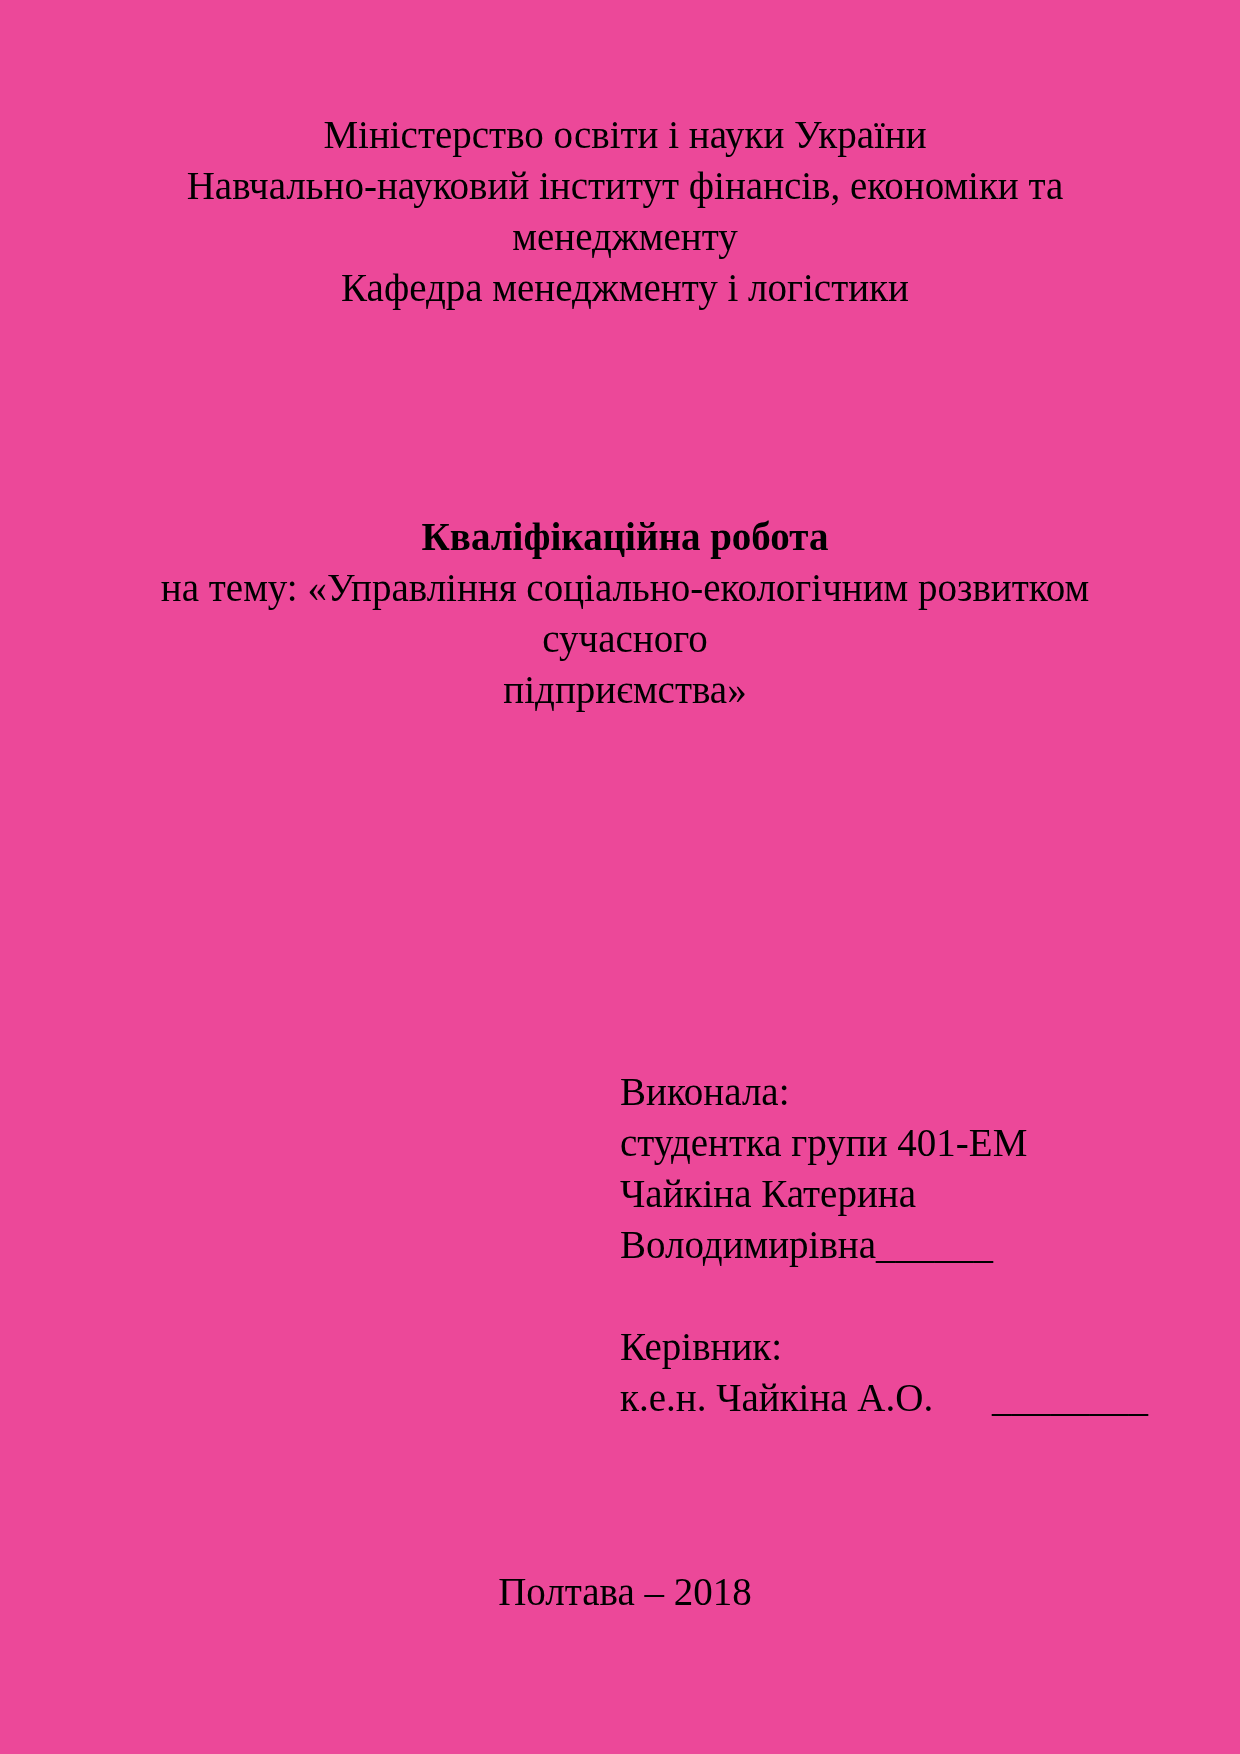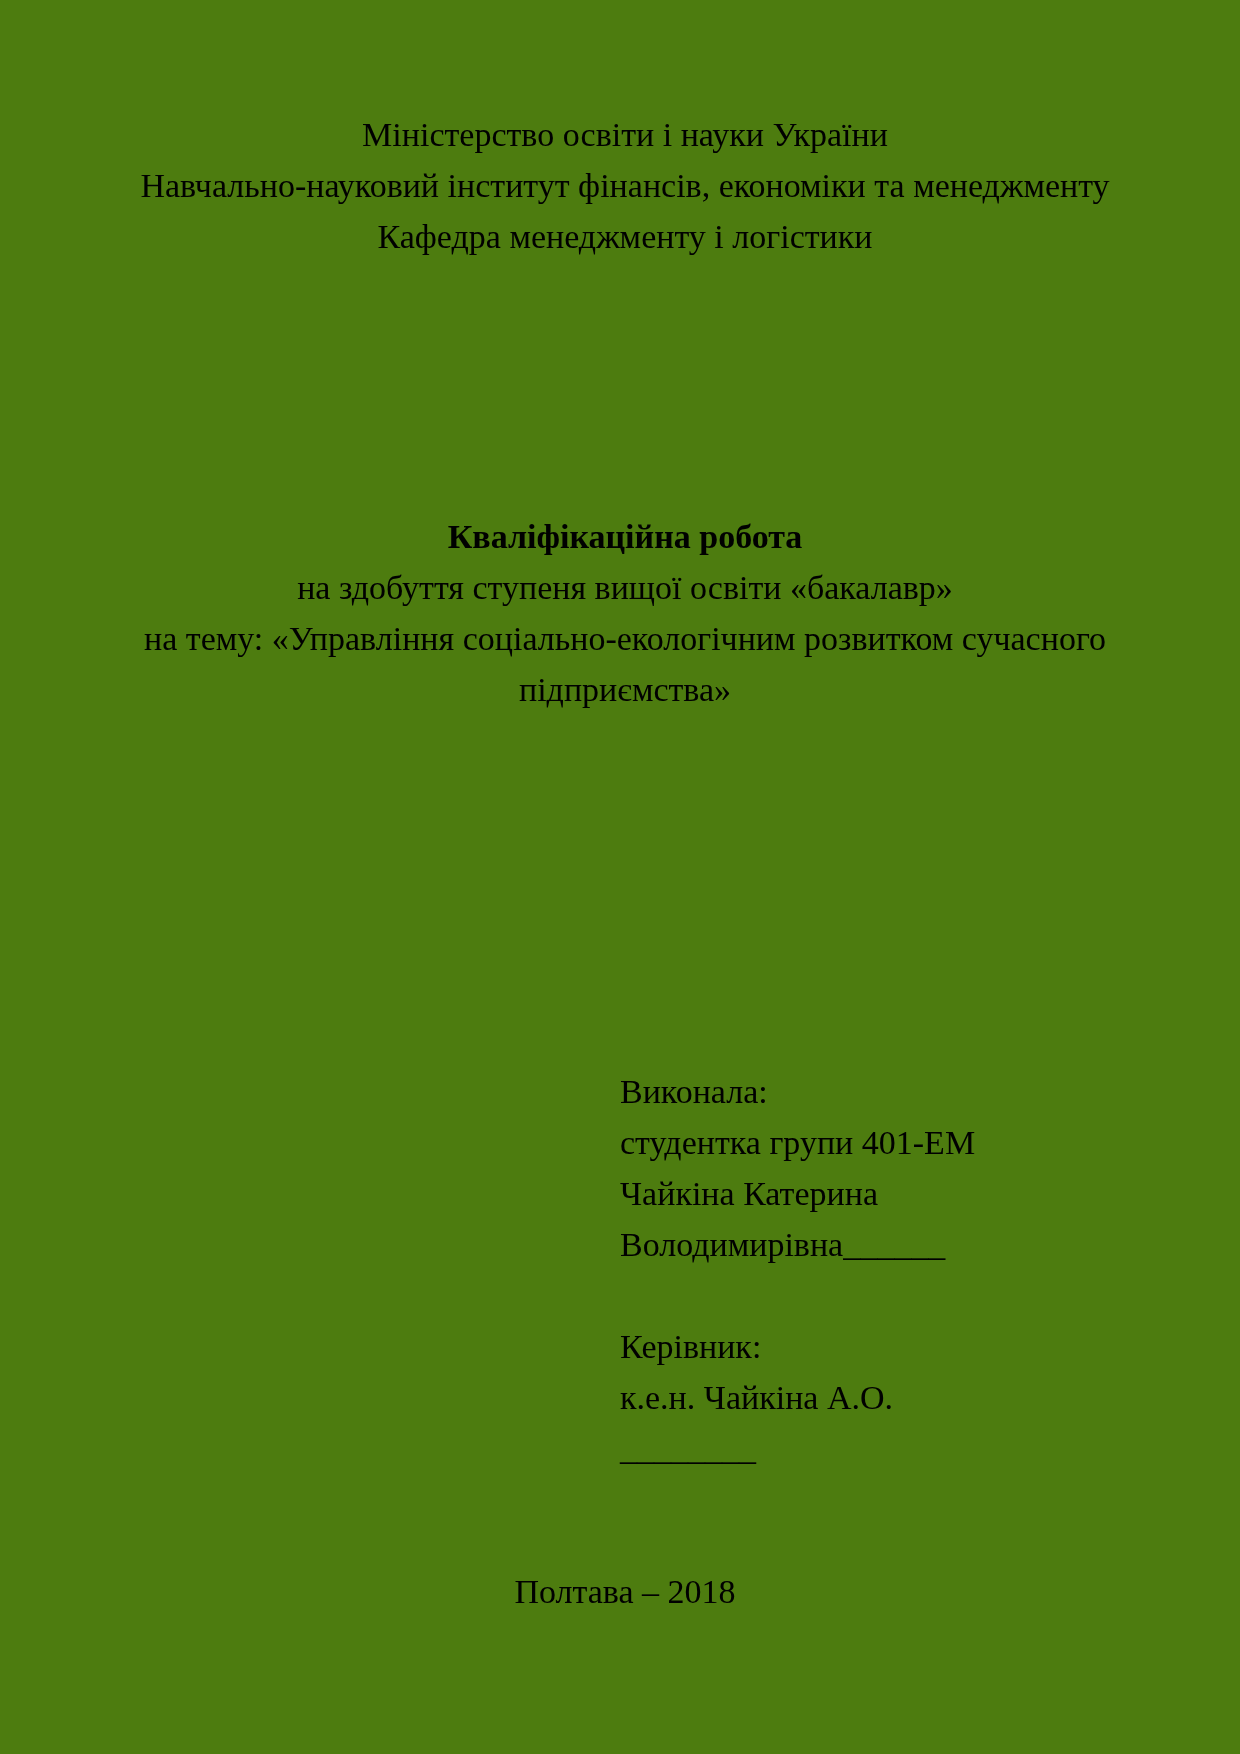--- a/index.html
+++ b/index.html
@@ -4,23 +4,23 @@
 <style>
   * { margin: 0; padding: 0; box-sizing: border-box; }
   html, body {
     background: #ffffff;
     font-family: "Liberation Serif", "DejaVu Serif", serif;
   }
   .page {
     position: relative;
     width: 1240px;
     height: 1754px;
-    background: #4d7c0f;
+    background: #ec4899;
     color: #000000;
-    font-size: 34px;
+    font-size: 39px;
     line-height: 51px;
     overflow: hidden;
   }
   .header-block {
     position: absolute;
     top: 109px;
     left: 95px;
     width: 1060px;
     text-align: center;
   }
@@ -40,22 +40,21 @@
     left: 620px;
     width: 528px;
     text-align: left;
   }
   .spacer-line {
     height: 51px;
   }
   .signature-row {
     display: flex;
     justify-content: space-between;
-    align-items: flex-start;
-    flex-direction: column;
+    align-items: flex-end;
   }
   .footer-block {
     position: absolute;
     top: 1566px;
     left: 95px;
     width: 1060px;
     text-align: center;
   }
 </style>
 </head>
@@ -64,21 +63,20 @@
 <div class="page">
 
   <div class="header-block">
     <p>Міністерство освіти і науки України</p>
     <p>Навчально-науковий інститут фінансів, економіки та менеджменту</p>
     <p>Кафедра менеджменту і логістики</p>
   </div>
 
   <div class="title-block">
     <p class="work-title">Кваліфікаційна робота</p>
-    <p>на здобуття ступеня вищої освіти «бакалавр»</p>
     <p>на тему: «Управління соціально-екологічним розвитком сучасного</p>
     <p>підприємства»</p>
   </div>
 
   <div class="credentials-block">
     <p>Виконала:</p>
     <p>студентка групи 401-ЕМ</p>
     <p>Чайкіна Катерина Володимирівна______</p>
     <div class="spacer-line"></div>
     <p>Керівник:</p>

